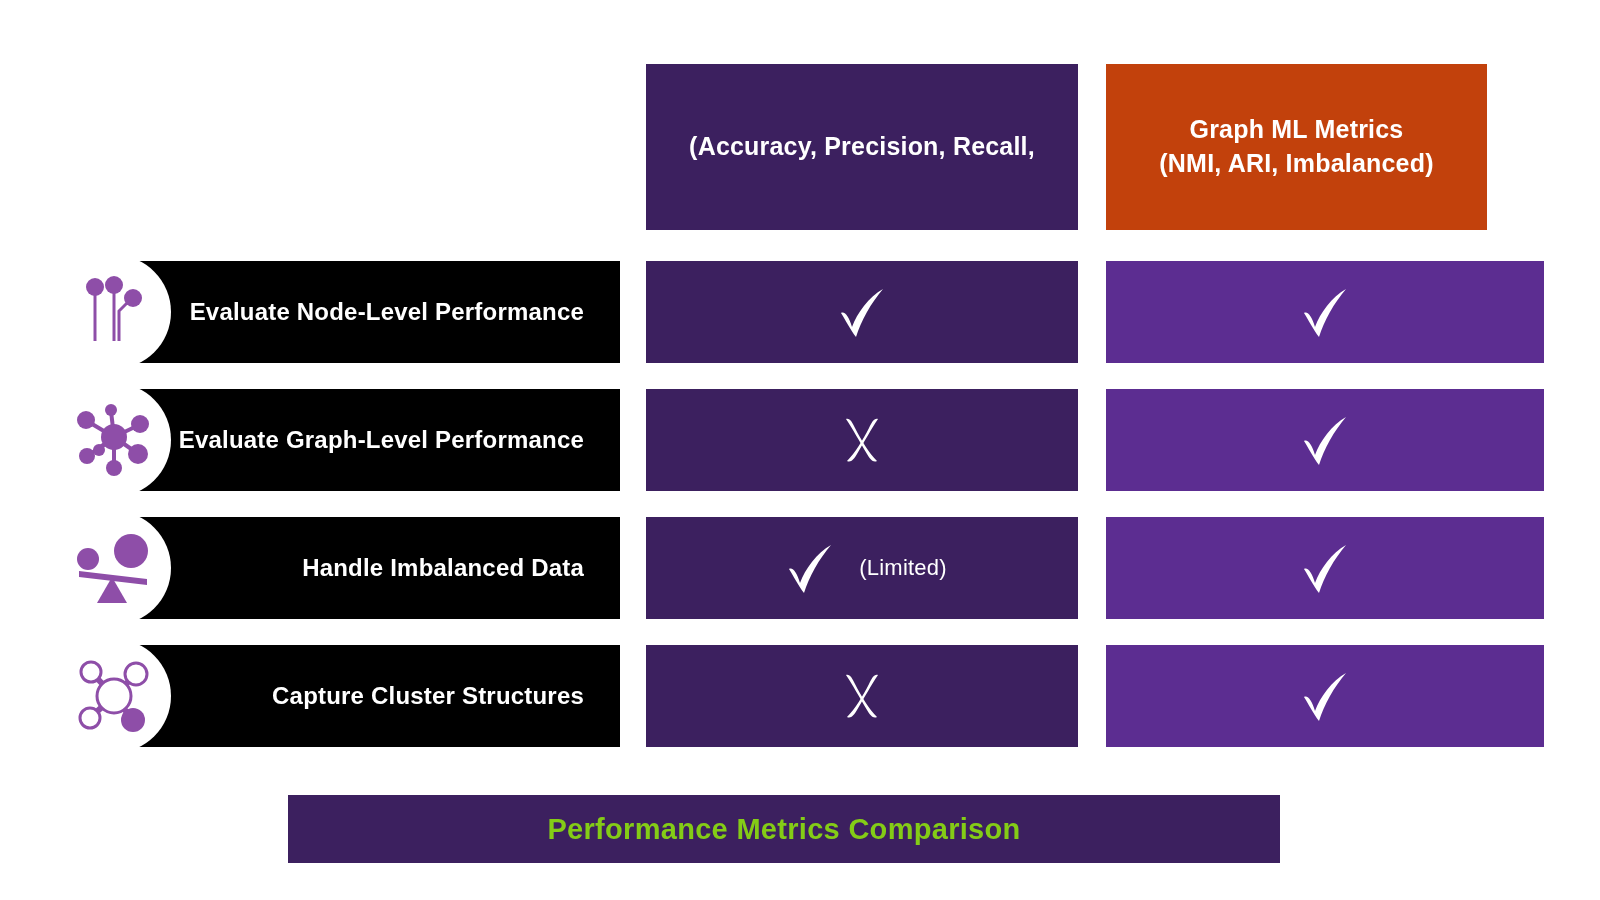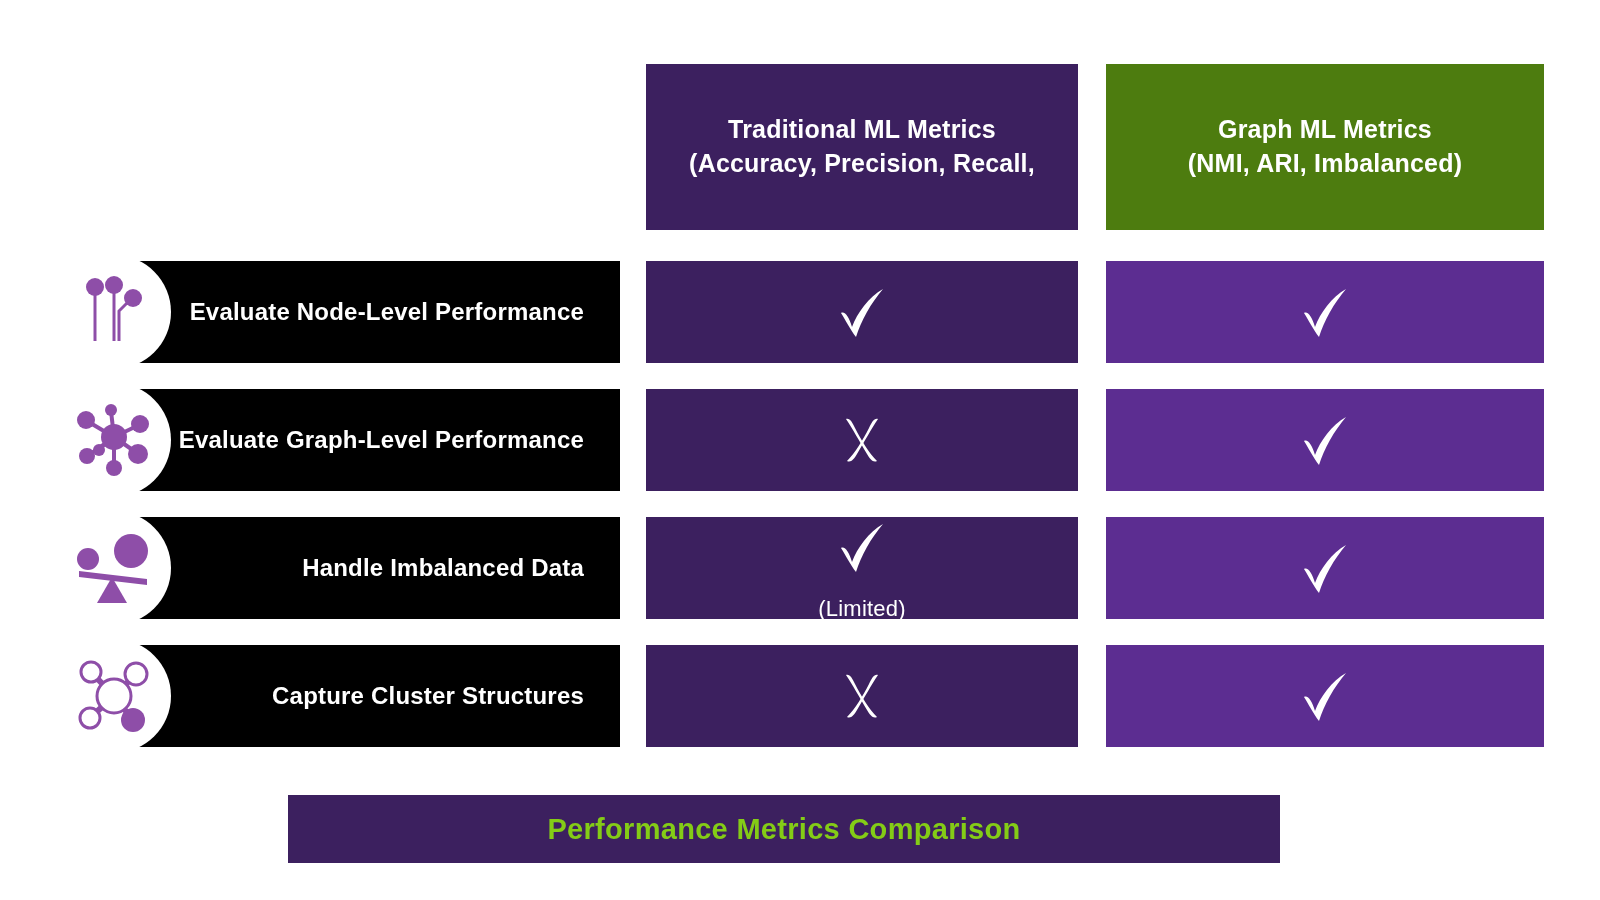--- a/index.html
+++ b/index.html
@@ -40,22 +40,22 @@
     box-sizing: border-box;
   }
   .col-header .hdr-inner { width: 100%; }
   #col-header-trad {
     left: 646px;
     width: 432px;
     background: #3c205f;
   }
   #col-header-graph {
     left: 1106px;
-    width: 438px;
-    background: #4d7c0f;
+    width: 381px;
+    background: #c2410c;
   }
 
   
   .row {
     position: absolute;
     left: 0;
     width: 1600px;
     height: 102px;
     border-radius: 27px;
   }
@@ -105,21 +105,20 @@
 
   
   .cell {
     position: absolute;
     top: 0;
     height: 102px;
     display: flex;
     align-items: center;
     justify-content: center;
     gap: 16px;
-    flex-direction: column;
   }
   .cell-trad {
     left: 646px;
     width: 432px;
     background: #3c205f;
   }
   .cell-graph {
     left: 1106px;
     width: 438px;
     background: #5c2d91;
@@ -150,21 +149,20 @@
     letter-spacing: 0.3px;
   }
 </style>
 </head>
 <body>
 
 <div id="stage">
 
   <div class="col-header" id="col-header-trad">
     <div class="hdr-inner">
-      <div>Traditional ML Metrics</div>
       <div>(Accuracy, Precision, Recall,</div>
     </div>
   </div>
 
   <div class="col-header" id="col-header-graph">
     <div class="hdr-inner">
       <div>Graph ML Metrics</div>
       <div>(NMI, ARI, Imbalanced)</div>
     </div>
   </div>

